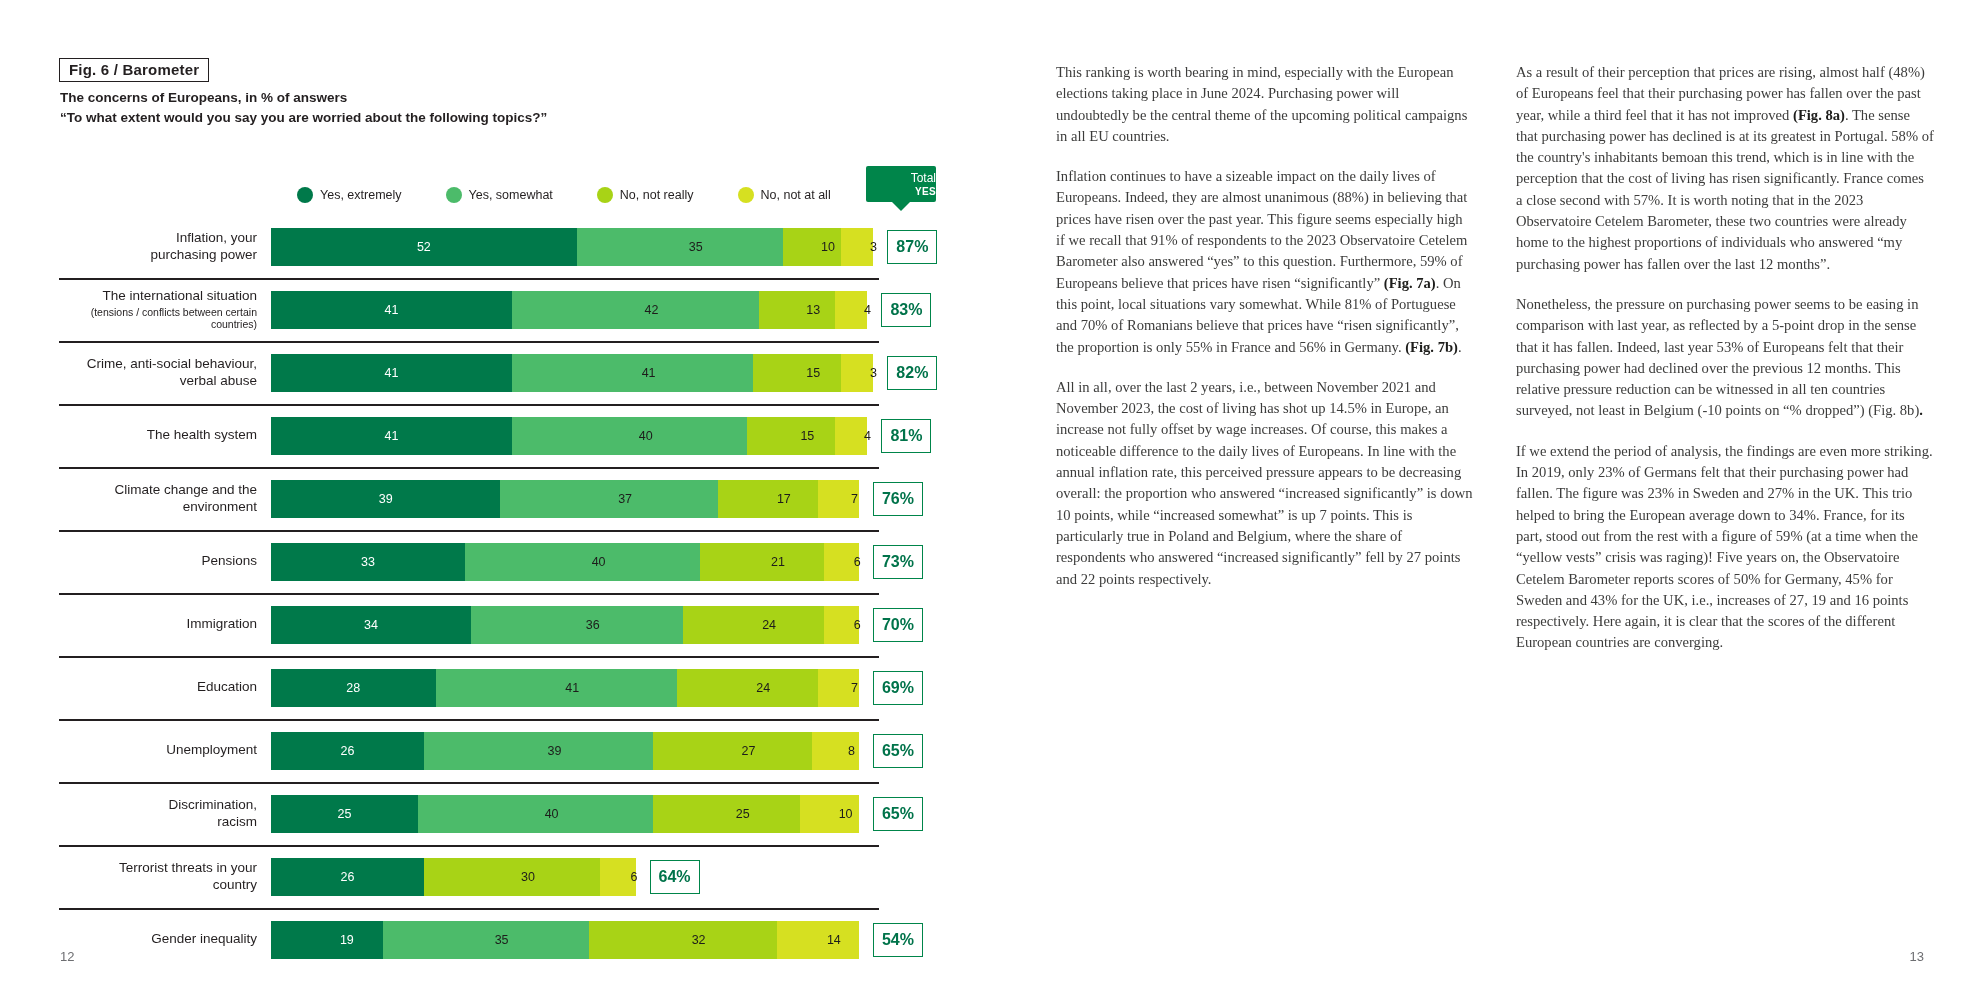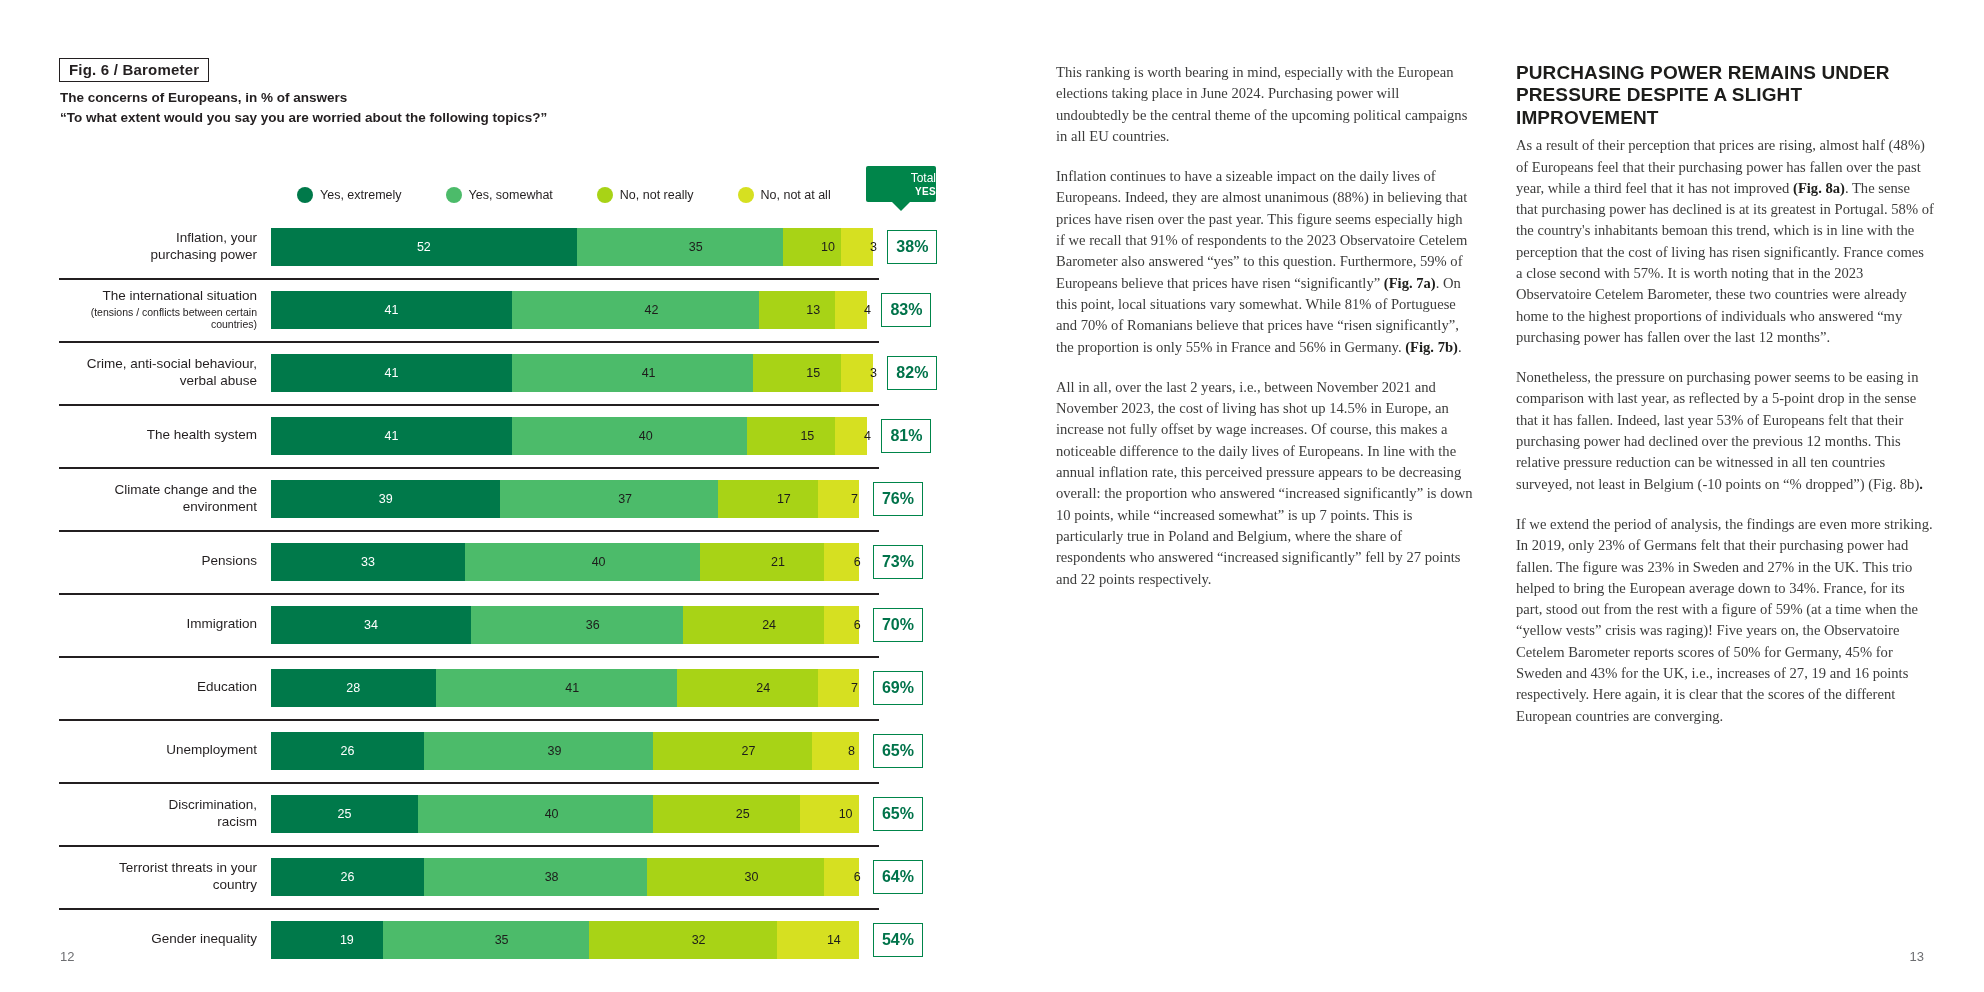--- a/index.html
+++ b/index.html
@@ -124,21 +124,21 @@
     <div class="rows" id="rows">
         <div class="row">
           <div class="row-inner">
             <div class="row-label">Inflation, your<br>purchasing power</div>
             <div class="bar">
               <div class="seg s0" style="width: 305.76px; background: rgb(0, 121, 74);">52</div>
               <div class="seg s1" style="width: 205.8px; background: rgb(76, 187, 106);">35</div>
               <div class="seg s2" style="width: 58.8px; background: rgb(168, 211, 22);">10</div>
               <div class="seg s3" style="width: 17.64px; background: rgb(214, 224, 33);">3</div>
             </div>
-            <div class="pct-box">38%</div>
+            <div class="pct-box">87%</div>
           </div>
         </div>
         <div class="row">
           <div class="row-sep"></div>
           <div class="row-inner">
             <div class="row-label">The international situation<span class="sub">(tensions / conflicts between certain countries)</span></div>
             <div class="bar">
               <div class="seg s0" style="width: 241.08px; background: rgb(0, 121, 74);">41</div>
               <div class="seg s1" style="width: 246.96px; background: rgb(76, 187, 106);">42</div>
               <div class="seg s2" style="width: 76.44px; background: rgb(168, 211, 22);">13</div>
@@ -250,21 +250,20 @@
             </div>
             <div class="pct-box">65%</div>
           </div>
         </div>
         <div class="row">
           <div class="row-sep"></div>
           <div class="row-inner">
             <div class="row-label">Terrorist threats in your<br>country</div>
             <div class="bar">
               <div class="seg s0" style="width: 152.88px; background: rgb(0, 121, 74);">26</div>
-              <div class="seg s1" style="width: 223.44px; background: rgb(76, 187, 106);">38</div>
               <div class="seg s2" style="width: 176.4px; background: rgb(168, 211, 22);">30</div>
               <div class="seg s3" style="width: 35.28px; background: rgb(214, 224, 33);">6</div>
             </div>
             <div class="pct-box">64%</div>
           </div>
         </div>
         <div class="row">
           <div class="row-sep"></div>
           <div class="row-inner">
             <div class="row-label">Gender inequality</div>
@@ -284,21 +283,20 @@
 
   <div class="right-page">
 
     <div class="col col-mid" id="col-mid">
         <p>This ranking is worth bearing in mind, especially with the European elections taking place in June 2024. Purchasing power will undoubtedly be the central theme of the upcoming political campaigns in all EU countries.</p>
         <p>Inflation continues to have a sizeable impact on the daily lives of Europeans. Indeed, they are almost unanimous (88%) in believing that prices have risen over the past year. This figure seems especially high if we recall that 91% of respondents to the 2023 Observatoire Cetelem Barometer also answered “yes” to this question. Furthermore, 59% of Europeans believe that prices have risen “significantly” <b>(Fig. 7a)</b>. On this point, local situations vary somewhat. While 81% of Portuguese and 70% of Romanians believe that prices have “risen significantly”, the proportion is only 55% in France and 56% in Germany. <b>(Fig. 7b)</b>.</p>
         <p>All in all, over the last 2 years, i.e., between November 2021 and November 2023, the cost of living has shot up 14.5% in Europe, an increase not fully offset by wage increases. Of course, this makes a noticeable difference to the daily lives of Europeans. In line with the annual inflation rate, this perceived pressure appears to be decreasing overall: the proportion who answered “increased significantly” is down 10 points, while “increased somewhat” is up 7 points. This is particularly true in Poland and Belgium, where the share of respondents who answered “increased significantly” fell by 27 points and 22 points respectively.</p>
       </div>
 
     <div class="col col-right" id="col-right">
-      <h2>PURCHASING POWER REMAINS UNDER PRESSURE DESPITE A SLIGHT IMPROVEMENT</h2>
     <p>As a result of their perception that prices are rising, almost half (48%) of Europeans feel that their purchasing power has fallen over the past year, while a third feel that it has not improved <b>(Fig. 8a)</b>. The sense that purchasing power has declined is at its greatest in Portugal. 58% of the country's inhabitants bemoan this trend, which is in line with the perception that the cost of living has risen significantly. France comes a close second with 57%. It is worth noting that in the 2023 Observatoire Cetelem Barometer, these two countries were already home to the highest proportions of individuals who answered “my purchasing power has fallen over the last 12 months”.</p>
         <p>Nonetheless, the pressure on purchasing power seems to be easing in comparison with last year, as reflected by a 5-point drop in the sense that it has fallen. Indeed, last year 53% of Europeans felt that their purchasing power had declined over the previous 12 months. This relative pressure reduction can be witnessed in all ten countries surveyed, not least in Belgium (-10 points on “% dropped”) (Fig. 8b)<b>.</b></p>
         <p>If we extend the period of analysis, the findings are even more striking. In 2019, only 23% of Germans felt that their purchasing power had fallen. The figure was 23% in Sweden and 27% in the UK. This trio helped to bring the European average down to 34%. France, for its part, stood out from the rest with a figure of 59% (at a time when the “yellow vests” crisis was raging)! Five years on, the Observatoire Cetelem Barometer reports scores of 50% for Germany, 45% for Sweden and 43% for the UK, i.e., increases of 27, 19 and 16 points respectively. Here again, it is clear that the scores of the different European countries are converging.</p>
       </div>
 
     <div class="page-num right">13</div>
   </div>
 
 </div>
 

